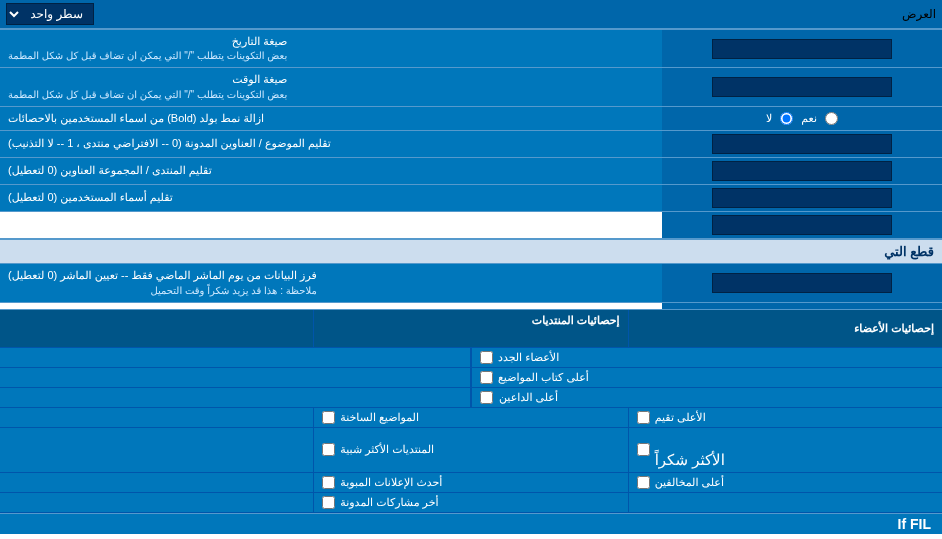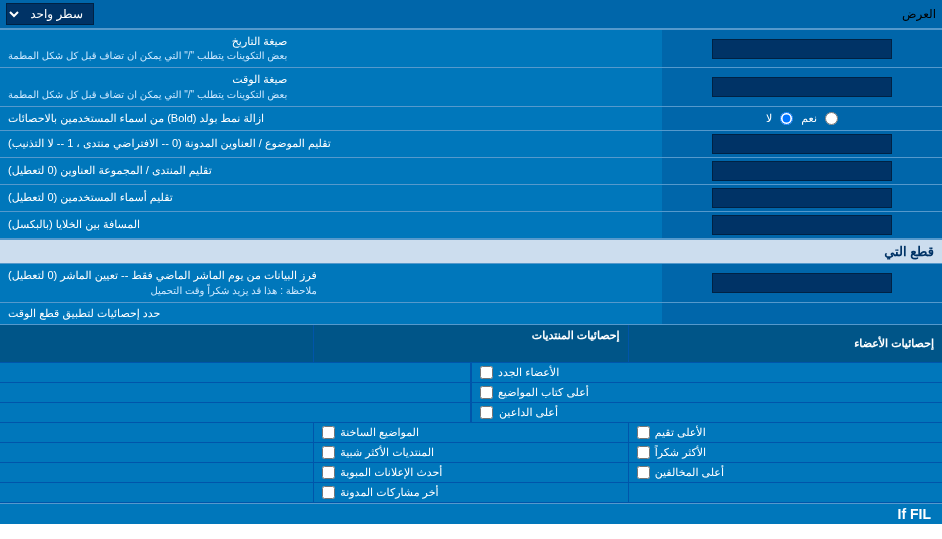--- a/index.html
+++ b/index.html
@@ -206,46 +206,40 @@
   </div>
   <div class="label-cell">
     <span>تقليم أسماء المستخدمين (0 لتعطيل)</span>
   </div>
 </div>
 
 <div class="section-row">
   <div class="input-cell">
     <input type="text" style="">
   </div>
-  <div class="label-cell">
-    <span>المسافة بين الخلايا (بالبكسل)</span>
-  </div>
 </div>
 
 <div class="section-header">
   <span>قطع التي</span>
 </div>
 
 <div class="section-row">
   <div class="input-cell">
     <input type="text" style="">
   </div>
   <div class="label-cell">
     <div>
       <span>فرز البيانات من يوم الماشر الماضي فقط -- تعيين الماشر (0 لتعطيل)</span>
       <span class="sub-text">ملاحظة : هذا قد يزيد شكراً وقت التحميل</span>
     </div>
   </div>
 </div>
 
 <div class="limit-row">
   <div class="limit-input-cell"></div>
-  <div class="limit-label">
-    <span>حدد إحصائيات لتطبيق قطع الوقت</span>
-  </div>
 </div>
 
 <div style="display:flex; width:100%; border-bottom: 1px solid #0055aa;">
   <div style="flex:1; background:#005588; color:#fff; font-weight:bold; font-size:11px; padding:12px 8px; text-align:right; border-left:1px solid #0055aa;">
     <span>إحصائيات الأعضاء</span>
   </div>
   <div style="flex:1; background:#005588; color:#fff; font-weight:bold; font-size:11px; padding:4px 8px; text-align:right;">
     <span>إحصائيات المنتديات</span>
   </div>
   <div style="flex:1; background:#005588; color:#fff; font-size:11px; padding:4px 8px; text-align:right; border-right:1px solid #0055aa;"></div>
@@ -279,21 +273,21 @@
         <input type="checkbox" style="">
       </div>
       <div style="flex: 1 1 0%; background: rgb(0, 119, 187); padding: 3px 8px; display: flex; align-items: center; justify-content: flex-end; gap: 5px; direction: rtl;">
         <label style="color: rgb(255, 255, 255); font-size: 11px; cursor: pointer;">المواضيع الساخنة</label>
         <input type="checkbox" style="">
       </div>
       <div style="flex: 1 1 0%; background: rgb(0, 119, 187); padding: 3px 8px; border-right: 1px solid rgb(0, 85, 170);"></div>
     </div>
     <div style="display: flex; width: 100%; border-bottom: 1px solid rgb(0, 85, 170);">
       <div style="flex: 1 1 0%; background: rgb(0, 119, 187); padding: 3px 8px; display: flex; align-items: center; justify-content: flex-end; gap: 5px; border-left: 1px solid rgb(0, 85, 170); direction: rtl;">
-        <label style="color: rgb(255, 255, 255); font-size: 11px; cursor: pointer;">الأكثر شكراً</label>
+        <label style="color: rgb(255, 255, 255); font-size: 15px; cursor: pointer; margin-top: 20px;">الأكثر شكراً</label>
         <input type="checkbox" style="">
       </div>
       <div style="flex: 1 1 0%; background: rgb(0, 119, 187); padding: 3px 8px; display: flex; align-items: center; justify-content: flex-end; gap: 5px; direction: rtl;">
         <label style="color: rgb(255, 255, 255); font-size: 11px; cursor: pointer;">المنتديات الأكثر شبية</label>
         <input type="checkbox" style="">
       </div>
       <div style="flex: 1 1 0%; background: rgb(0, 119, 187); padding: 3px 8px; border-right: 1px solid rgb(0, 85, 170);"></div>
     </div>
     <div style="display: flex; width: 100%; border-bottom: 1px solid rgb(0, 85, 170);">
       <div style="flex: 1 1 0%; background: rgb(0, 119, 187); padding: 3px 8px; display: flex; align-items: center; justify-content: flex-end; gap: 5px; border-left: 1px solid rgb(0, 85, 170); direction: rtl;">

